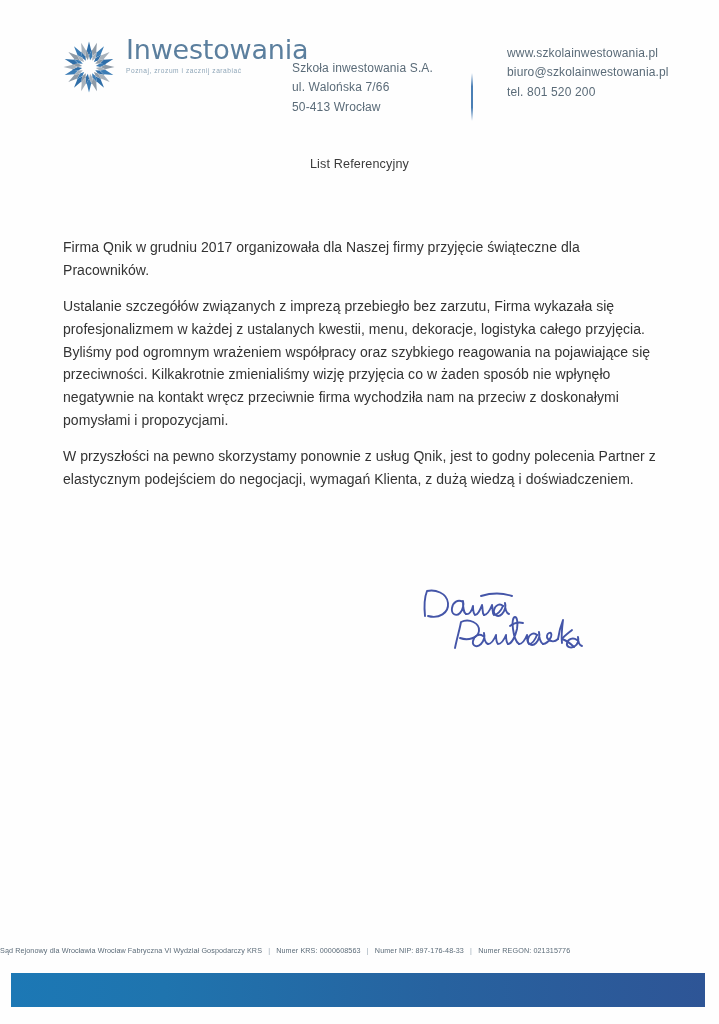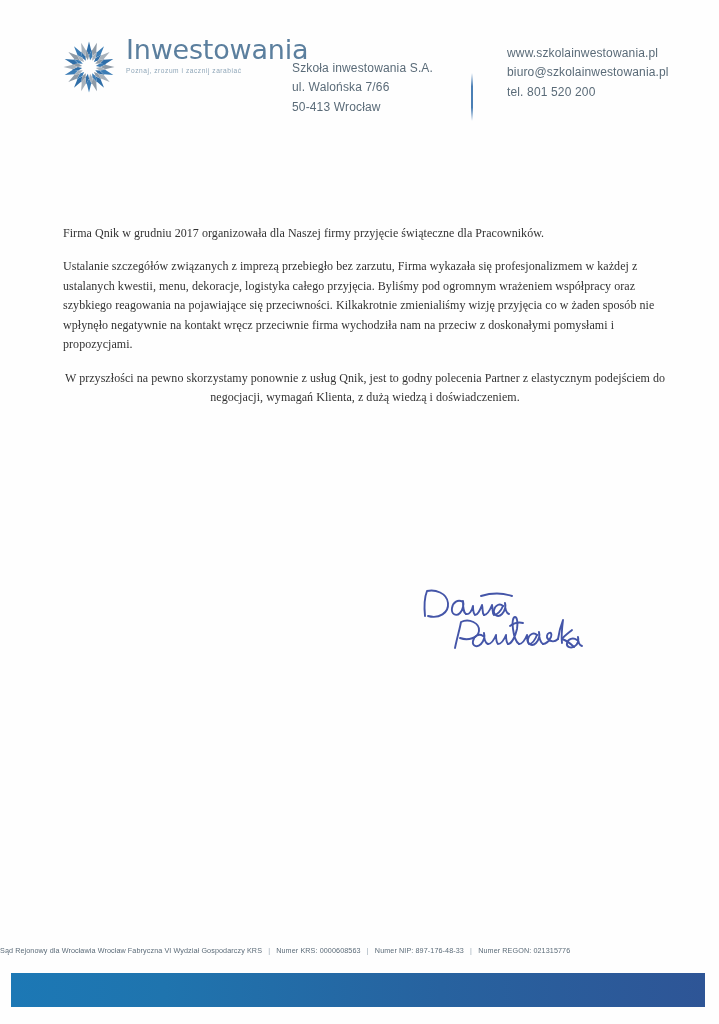--- a/index.html
+++ b/index.html
@@ -95,33 +95,32 @@
     left: 0;
     width: 719px;
     text-align: center;
     font-size: 12.6px;
     color: #3b3b3b;
     letter-spacing: 0.15px;
   }
   
   .body-copy {
     position: absolute;
-    top: 224px;
+    top: 236px;
     left: 63px;
     width: 604px;
-    font-size: 12px;
+    font-size: 14px;
     line-height: 1.62;
     color: #333333;
     letter-spacing: 0.05px;
-    font-family: Liberation Serif, serif;
   }
   .body-copy p {
     margin: 0 0 14px 0;
   }
-  .body-copy p:last-child { margin-bottom: 0; text-align: center; }
+  .body-copy p:last-child { margin-bottom: 0; }
   
   .signature {
     position: absolute;
     left: 415px;
     top: 582px;
     width: 190px;
     height: 68px;
   }
   .sig-svg { display: block; }
   
@@ -217,20 +216,21 @@
 
     <div class="divider-vert"></div>
 
     <div class="contact-block">
       <div>www.szkolainwestowania.pl</div>
       <div>biuro@szkolainwestowania.pl</div>
       <div>tel. 801 520 200</div>
     </div>
   </div>
 
+  <div class="doc-title">List Referencyjny</div>
 
   <div class="body-copy">
     <p>Firma Qnik w grudniu 2017 organizowała dla Naszej firmy przyjęcie świąteczne dla Pracowników.</p>
     <p>Ustalanie szczegółów związanych z imprezą przebiegło bez zarzutu, Firma wykazała się profesjonalizmem w każdej z ustalanych kwestii, menu, dekoracje, logistyka całego przyjęcia. Byliśmy pod ogromnym wrażeniem współpracy oraz szybkiego reagowania na pojawiające się przeciwności. Kilkakrotnie zmienialiśmy wizję przyjęcia co w żaden sposób nie wpłynęło negatywnie na kontakt wręcz przeciwnie firma wychodziła nam na przeciw z doskonałymi pomysłami i propozycjami.</p>
     <p>W przyszłości na pewno skorzystamy ponownie z usług Qnik, jest to godny polecenia Partner z elastycznym podejściem do negocjacji, wymagań Klienta, z dużą wiedzą i doświadczeniem.</p>
   </div>
 
   <div class="signature">
     <svg class="sig-svg" width="190" height="68" viewBox="0 0 190 68" aria-hidden="true">
       <g fill="none" stroke="#4455a8" stroke-width="1.9" stroke-linecap="round" stroke-linejoin="round">

